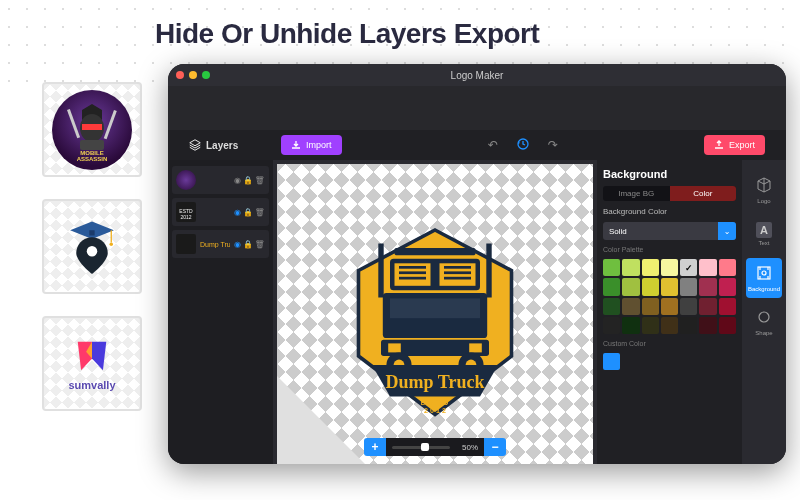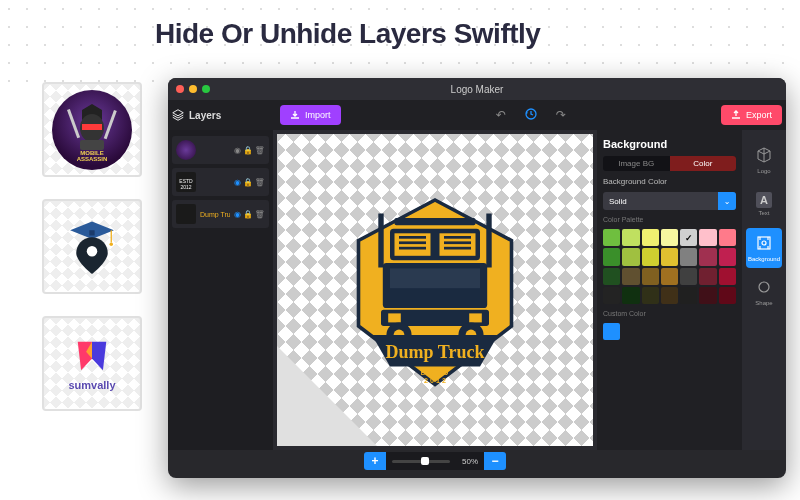--- a/index.html
+++ b/index.html
@@ -14,28 +14,28 @@
 .thumb-inner { width: 90%; height: 90%; display: flex; flex-direction: column; align-items: center; justify-content: center; }
 
 .assassin { background: radial-gradient(circle at 50% 40%, #6a3a9a 0%, #2a0a3a 70%); border-radius: 50%; width: 80px; height: 80px; position: relative; }
 .assassin-text { position: absolute; bottom: 8px; left: 50%; transform: translateX(-50%); color: #f0d050; font-size: 6px; font-weight: bold; text-align: center; line-height: 1; }
 
 .scholar-pin { position: relative; }
 
 .sumvally { color: #5a4ab0; font-size: 11px; font-weight: 700; margin-top: 2px; }
 
 
-.app-window { position: absolute; left: 168px; top: 78px; width: 618px; height: 400px; background: #28282c; border-radius: 8px; box-shadow: 0 8px 30px rgba(0,0,0,0.4); z-index: 2; overflow: hidden; }
+.app-window { position: absolute; left: 168px; top: 64px; width: 618px; height: 400px; background: #28282c; border-radius: 16px; box-shadow: 0 8px 30px rgba(0,0,0,0.4); z-index: 2; overflow: hidden; }
 .titlebar { height: 22px; display: flex; align-items: center; padding: 0 8px; background: #2e2e34; position: relative; }
 .traffic-lights { display: flex; gap: 5px; }
 .tl { width: 8px; height: 8px; border-radius: 50%; }
 .tl.red { background: #ff5f57; } .tl.yellow { background: #febc2e; } .tl.green { background: #28c840; }
 .window-title { position: absolute; left: 50%; transform: translateX(-50%); color: #ccc; font-size: 10px; font-weight: 500; }
 
-.toolbar { height: 30px; display: flex; align-items: center; background: #202024; padding: 0 4px; gap: 18px; }
+.toolbar { height: 30px; display: flex; align-items: center; background: #202024; padding: 0 21px; gap: 2px; margin-top: 44px; }
 .layers-label { display: flex; align-items: center; gap: 5px; color: #ddd; font-size: 10px; font-weight: 600; min-width: 90px; }
 .stack-icon { width: 12px; height: 12px; display: inline-block; }
 
 .btn { display: flex; align-items: center; gap: 5px; height: 20px; padding: 0 10px; border-radius: 4px; font-size: 9px; font-weight: 500; cursor: pointer; border: none; color: #fff; }
 .btn-import { background: #a040ff; }
 .btn-export { background: #ff4a6a; }
 .toolbar-spacer { flex: 1; display: flex; justify-content: center; gap: 18px; align-items: center; }
 .history-icon { color: #888; cursor: pointer; font-size: 12px; }
 .history-icon.active { color: #1e90ff; }
 
@@ -80,21 +80,21 @@
 .zoom-slider { width: 70px; height: 18px; background: #1a1a1e; display: flex; align-items: center; padding: 0 6px; position: relative; }
 .zoom-track { flex: 1; height: 3px; background: #444; border-radius: 2px; }
 .zoom-thumb { position: absolute; left: 35px; width: 8px; height: 8px; background: #fff; border-radius: 2px; }
 .zoom-value { background: #1a1a1e; color: #ccc; font-size: 8px; padding: 0 6px; height: 18px; display: flex; align-items: center; }
 .zoom-btn:last-of-type { border-radius: 0 3px 3px 0; }
 </style>
 </head>
 <body>
 
 <div class="dots-bg"></div>
-<div class="hero-title">Hide Or Unhide Layers Swiftly</div>
+<div class="hero-title">Hide Or Unhide Layers Export</div>
 
 <div class="left-thumbs">
   <div class="thumb">
     <div class="assassin">
       <svg viewBox="0 0 80 80" width="80" height="80">
         <path d="M40 14 L30 20 L30 30 L40 26 L50 30 L50 20 Z" fill="#222"></path>
         <ellipse cx="40" cy="38" rx="12" ry="14" fill="#333"></ellipse>
         <rect x="30" y="34" width="20" height="6" fill="#ff3a3a"></rect>
         <rect x="15" y="20" width="3" height="30" fill="#ccc" transform="rotate(-20 15 20)"></rect>
         <rect x="62" y="20" width="3" height="30" fill="#ccc" transform="rotate(20 62 20)"></rect>

